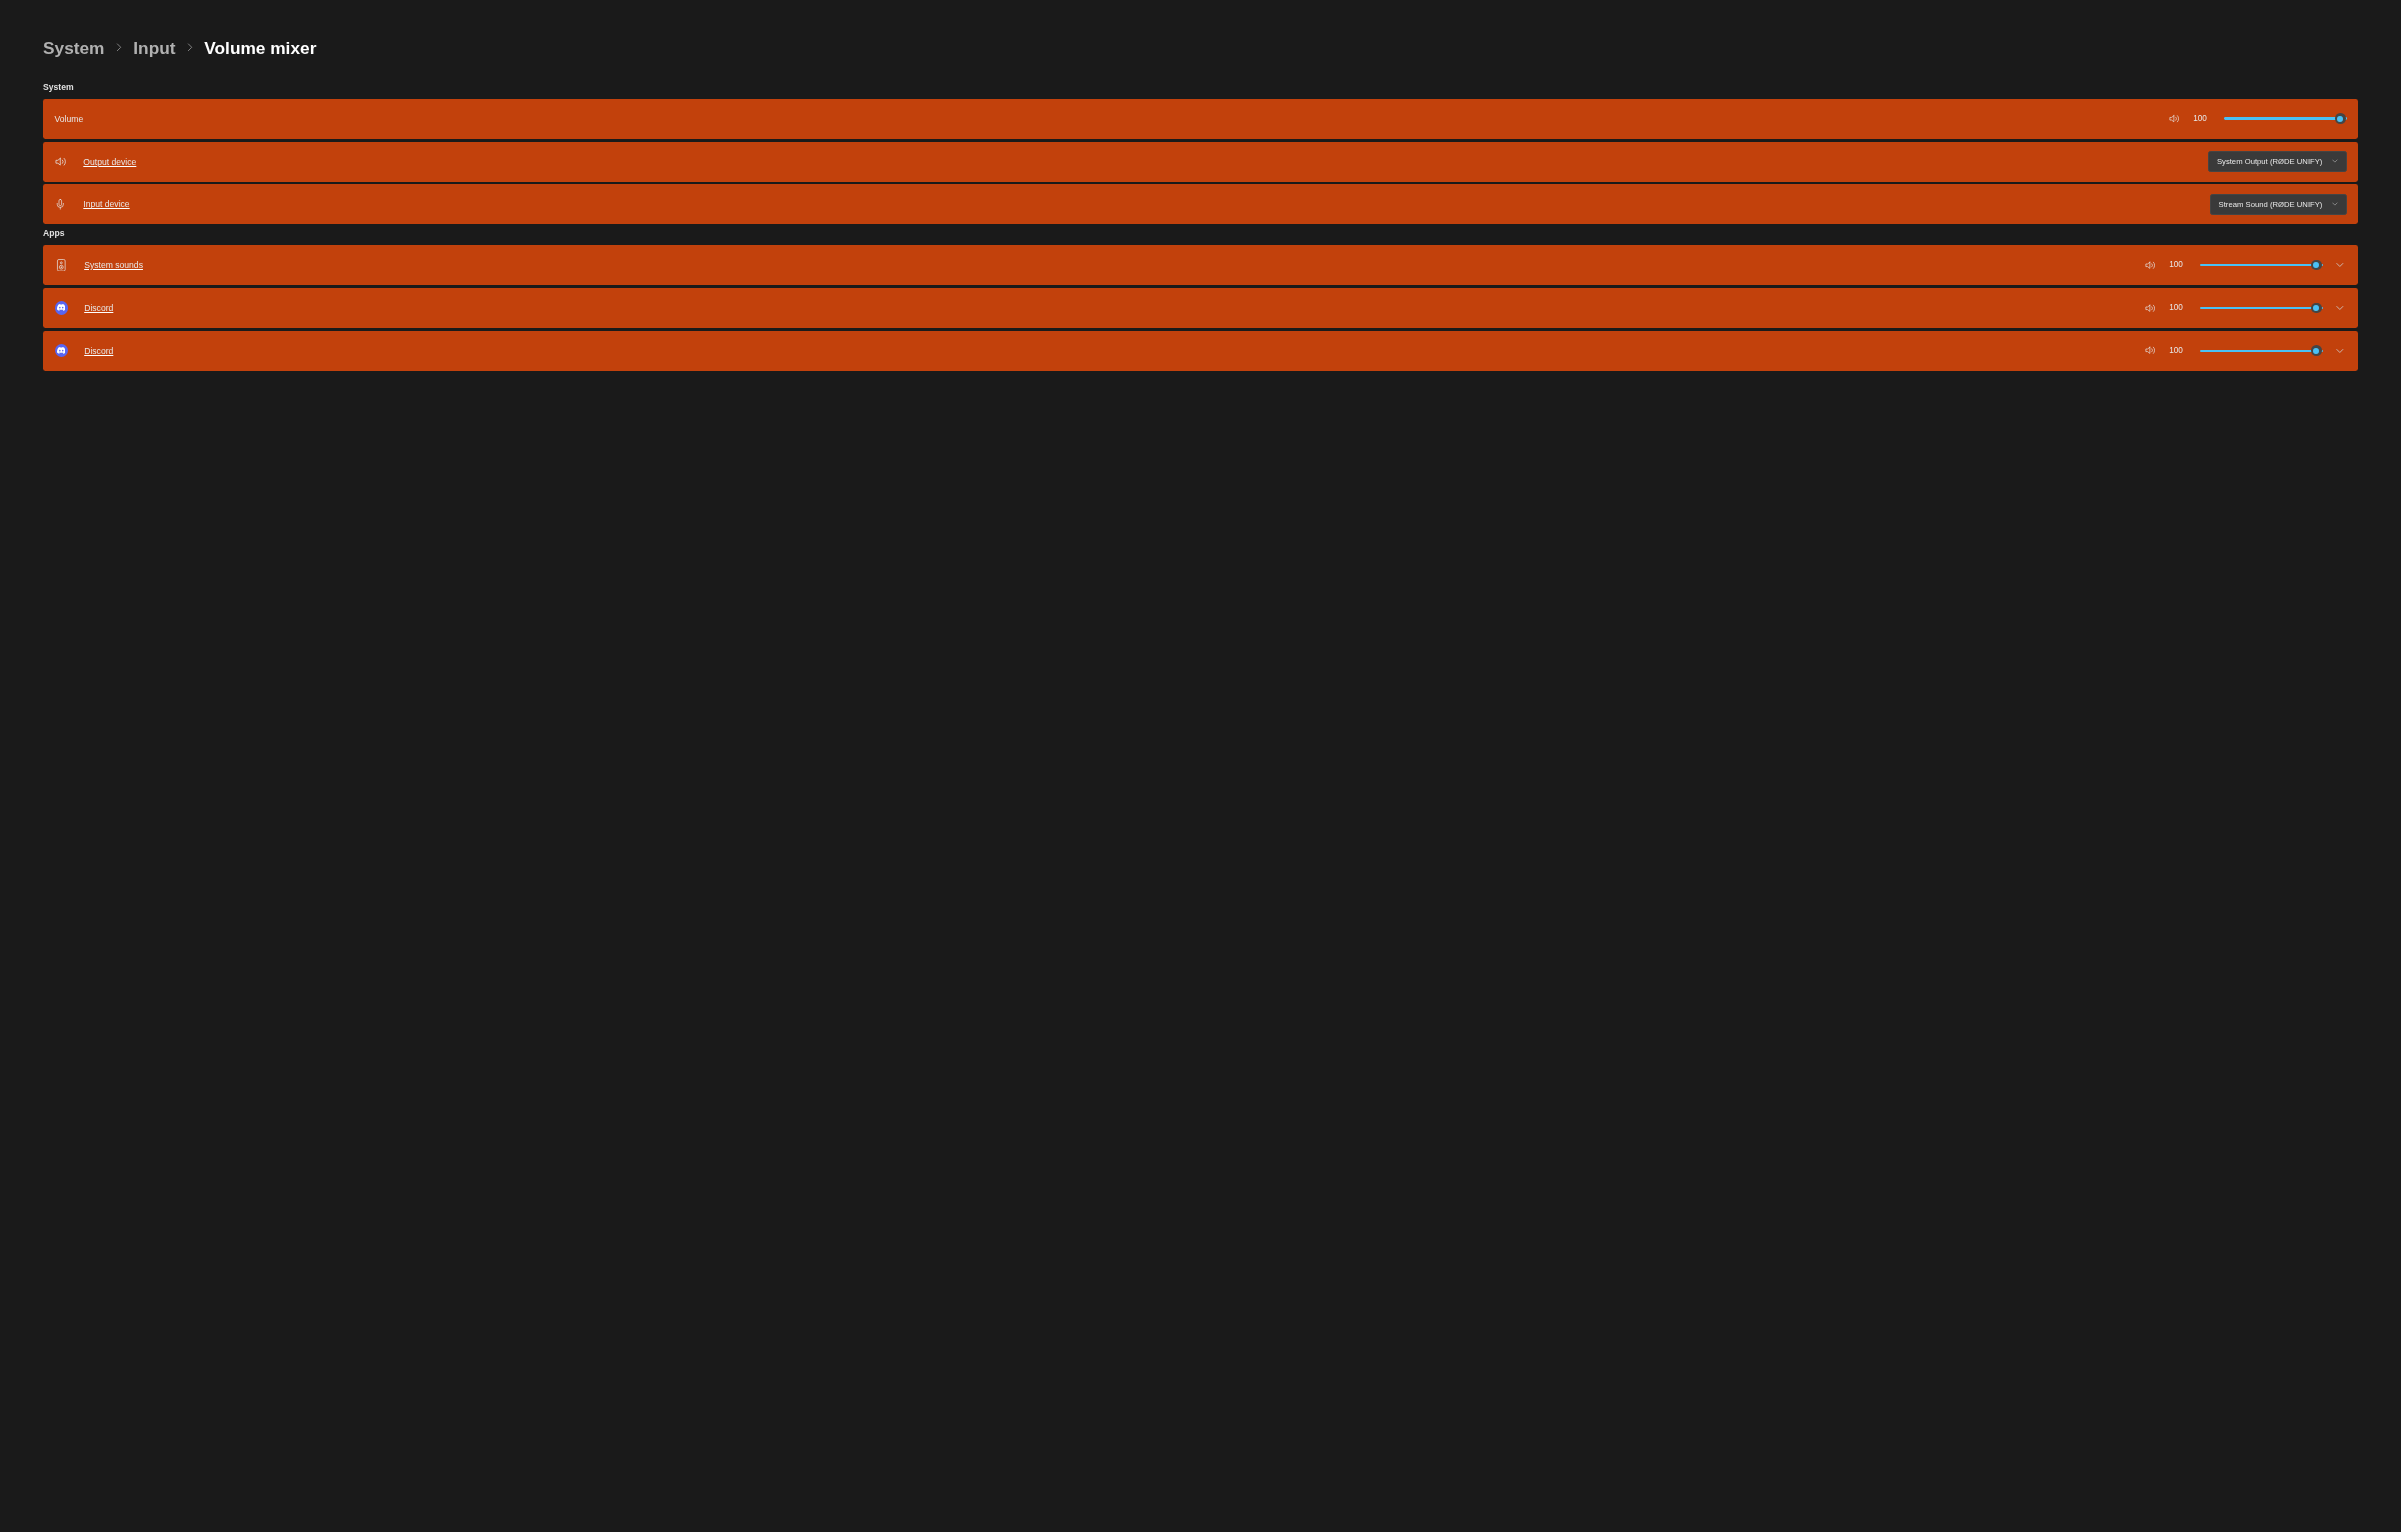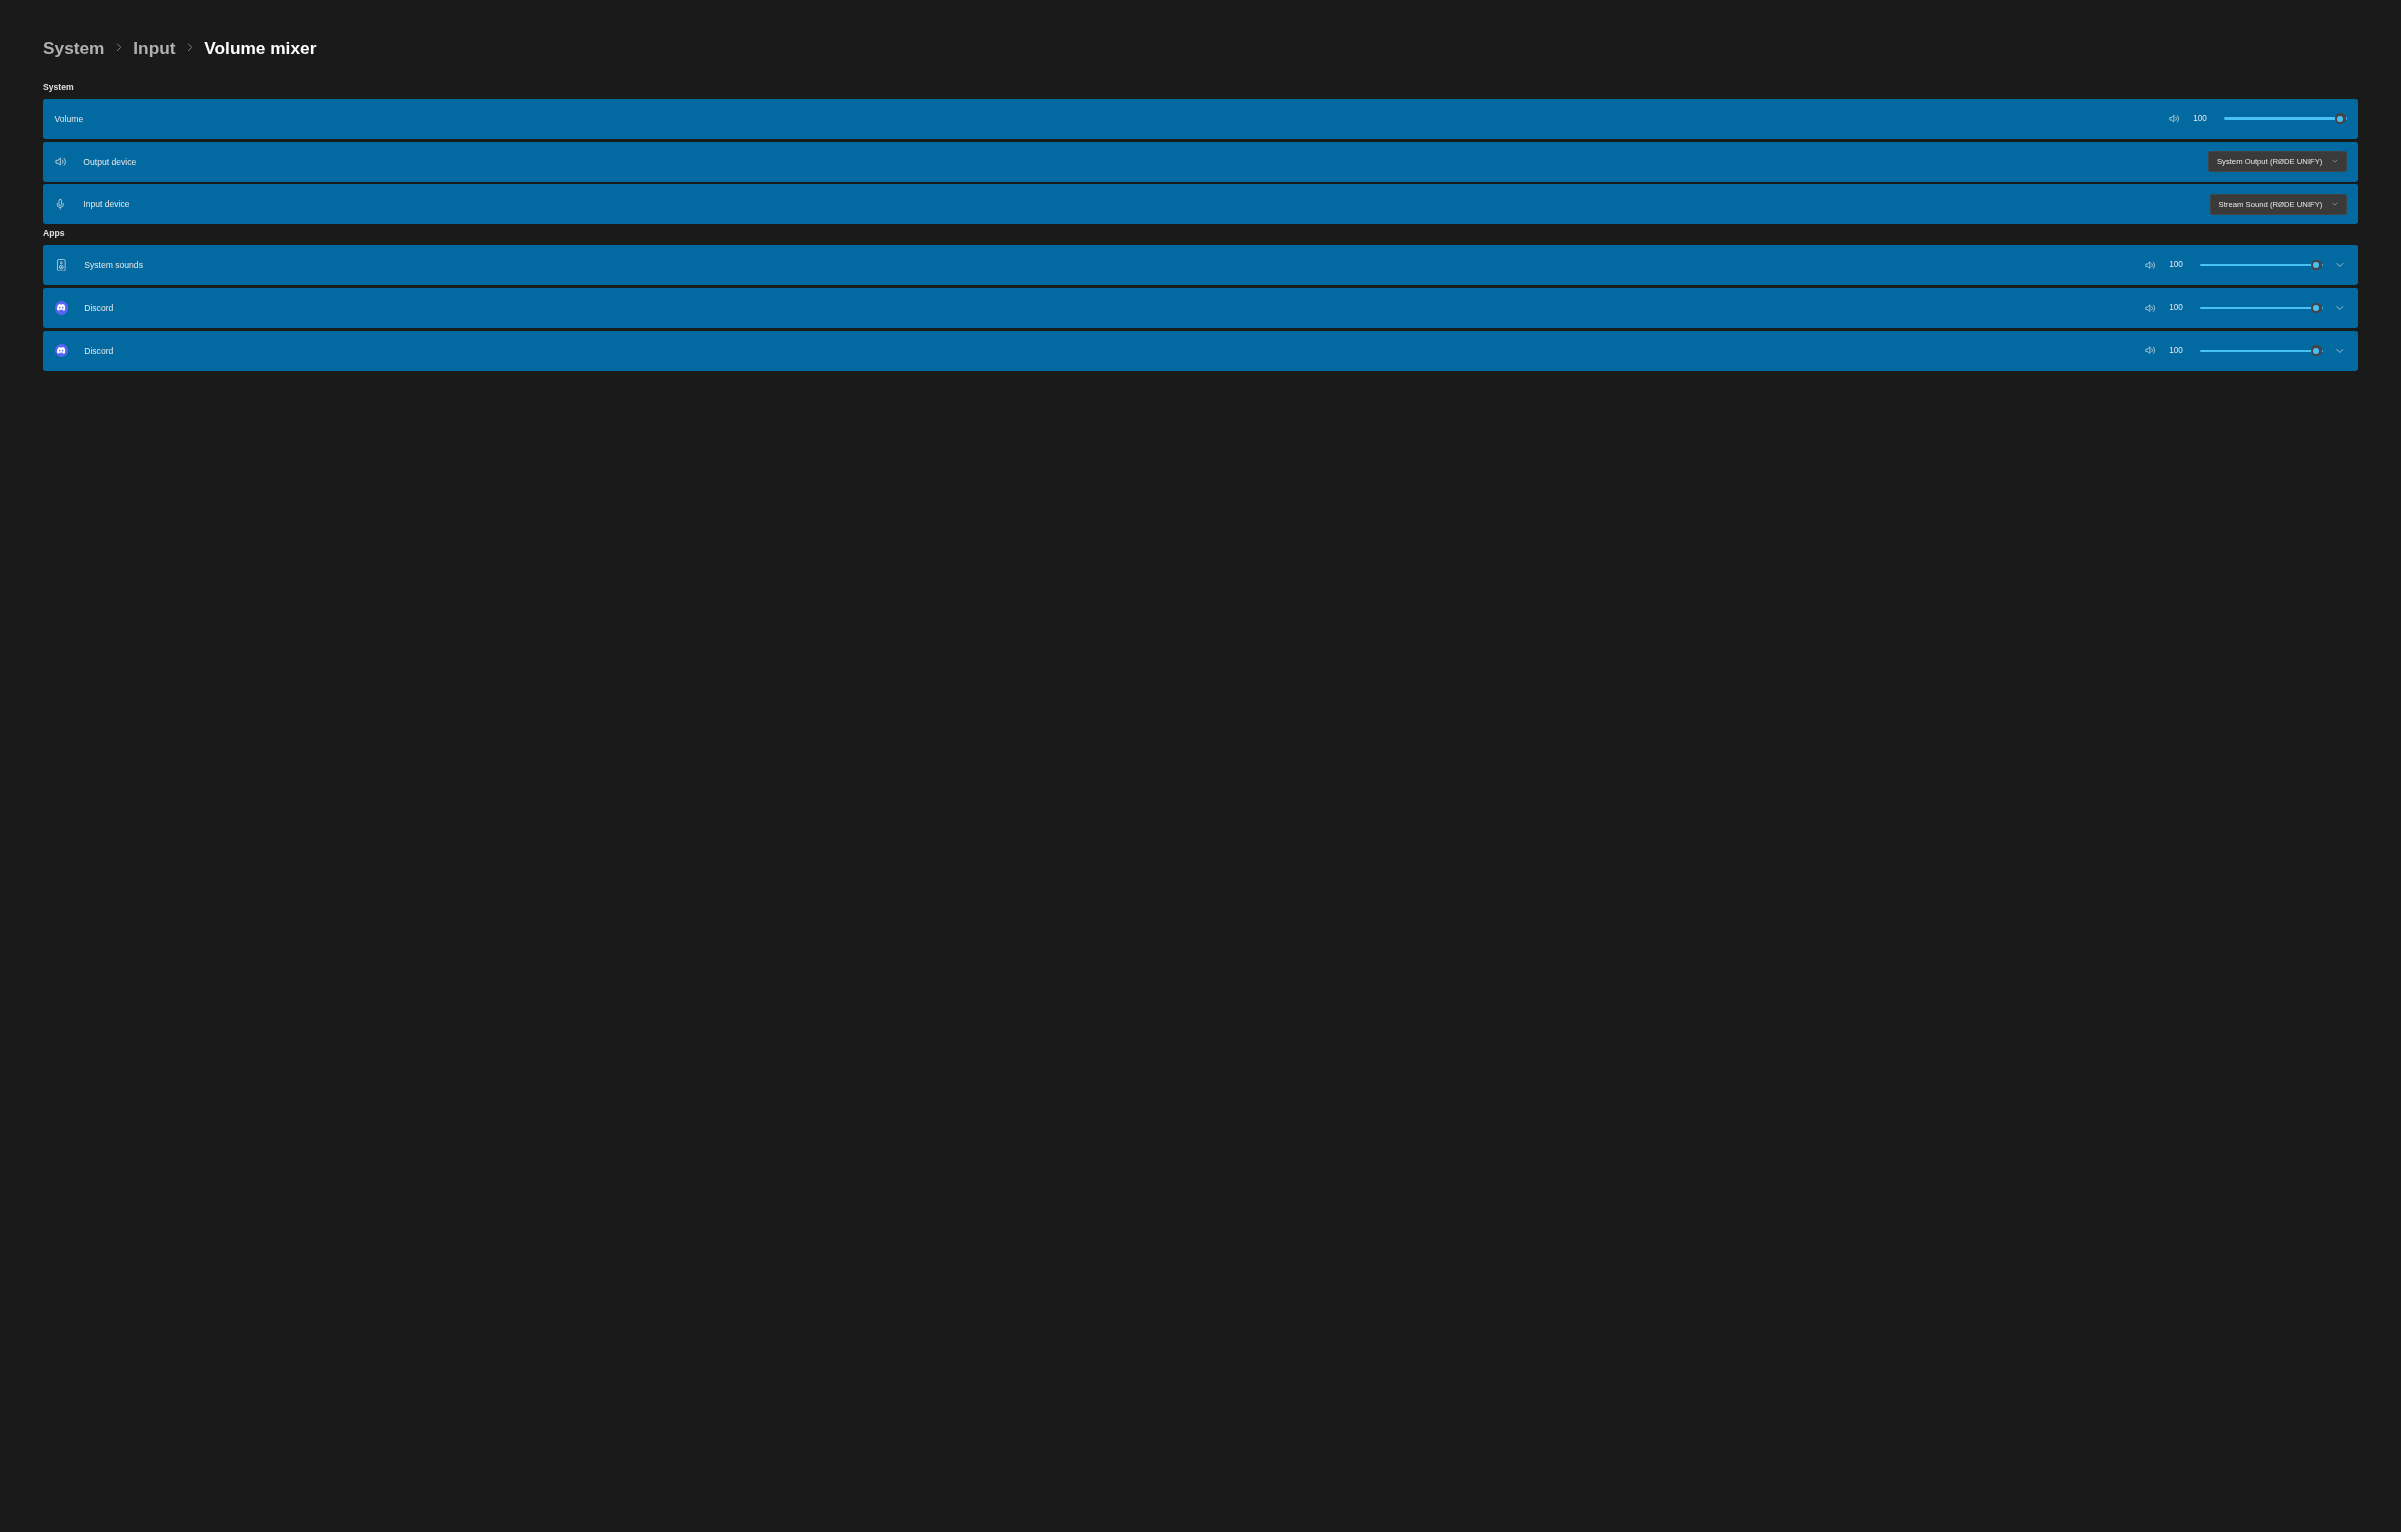--- a/index.html
+++ b/index.html
@@ -36,33 +36,34 @@
     .section-header {
       font-size: 8.6px;
       font-weight: 600;
       color: #e0e0e0;
       margin-bottom: 6.7px;
       margin-top: 3.8px;
     }
     .section-header.apps {
     }
     .card {
-      background: #0369a1;
+      background: #c2410c;
       border-radius: 2.4px;
       padding: 9.6px 11.5px;
       margin-bottom: 2.9px;
       display: flex;
       align-items: center;
       min-height: 40px;
     }
     .card-left {
       display: flex;
       align-items: center;
       gap: 16.3px;
       flex: 1;
+      text-decoration: underline;
     }
     .card-left-noicon {
       display: flex;
       align-items: center;
       flex: 1;
     }
     .card-label {
       font-size: 8.6px;
       color: #e8e8e8;
       font-weight: 400;

